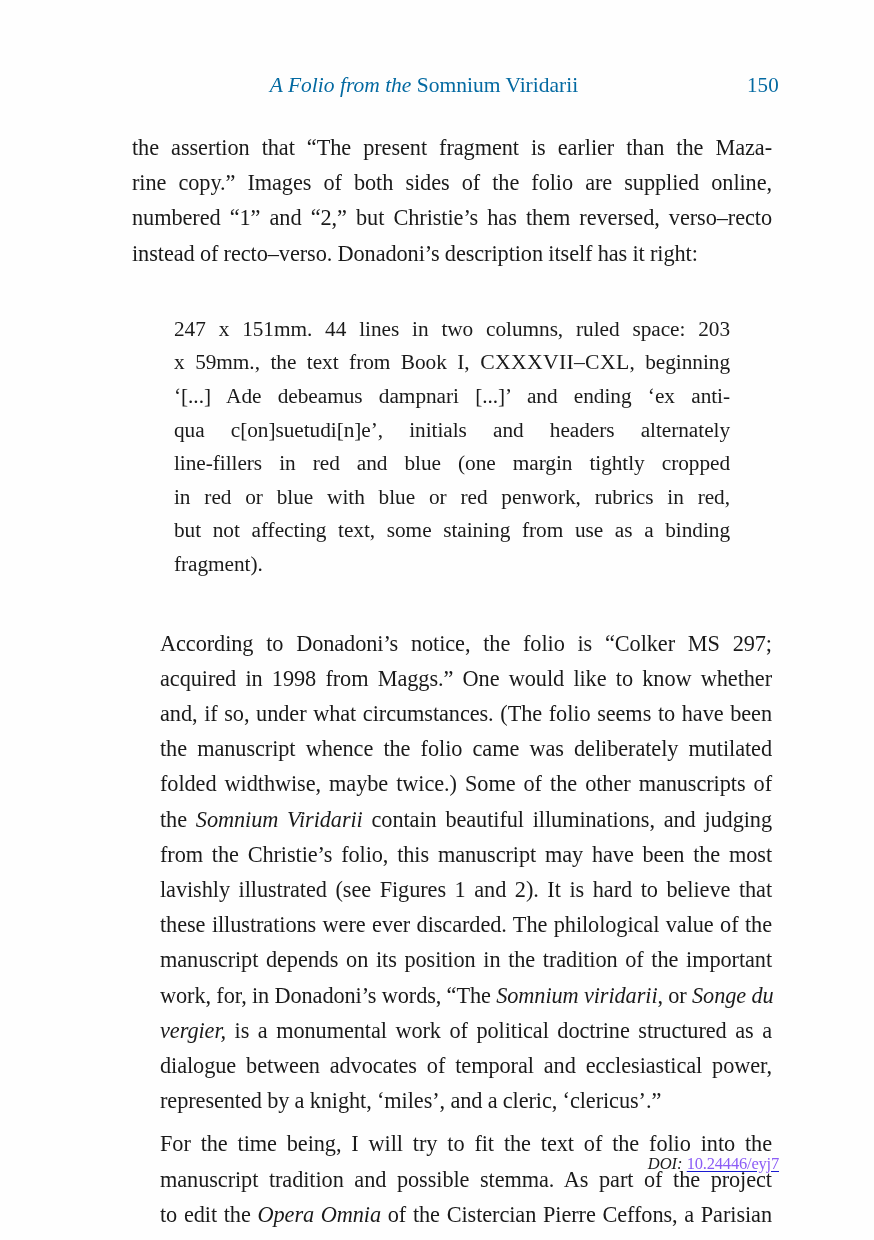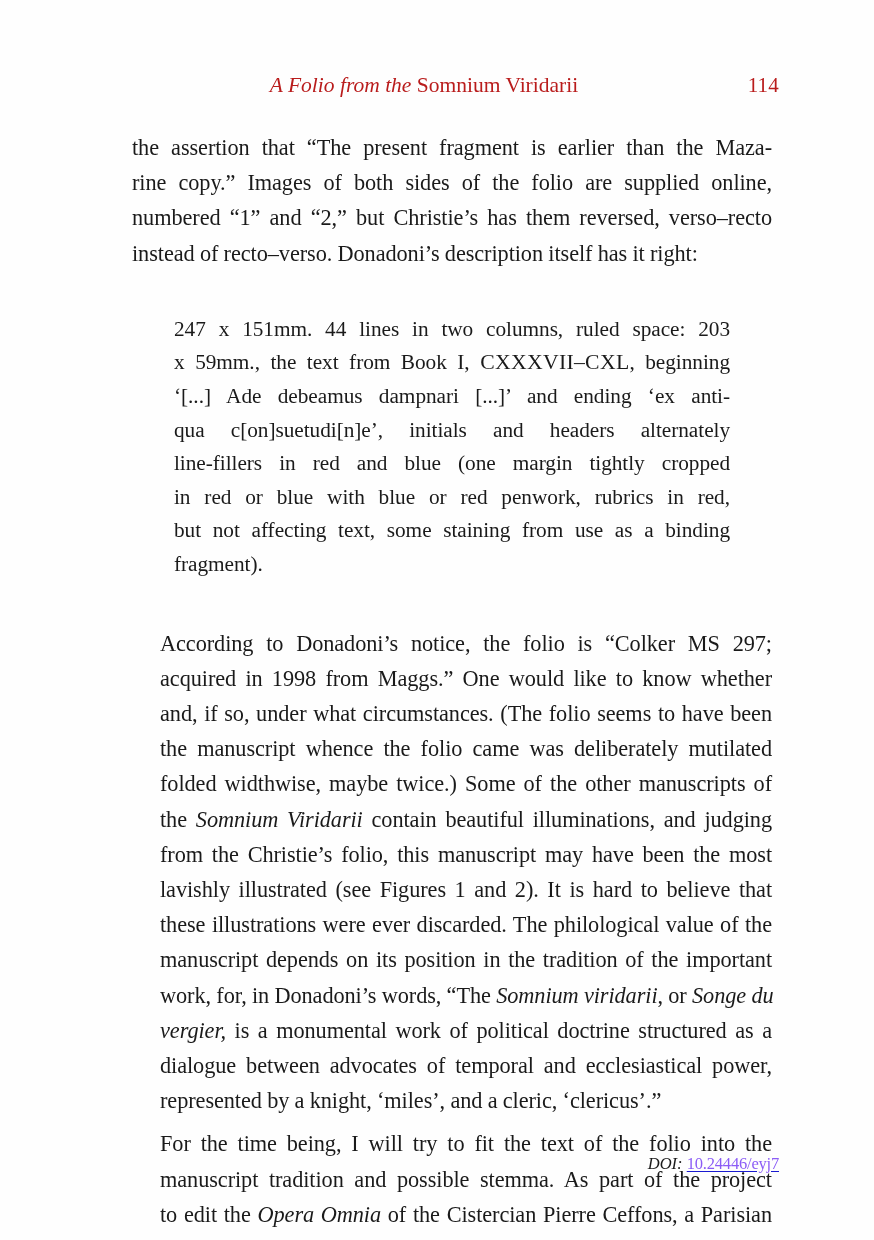--- a/index.html
+++ b/index.html
@@ -26,21 +26,21 @@
 
   
   .running-head {
     position: absolute;
     left: 124px;
     top: 70px;
     width: 655px;
     height: 30px;
     font-size: 21.5px;
     line-height: 30px;
-    color: #b91c1c;
+    color: #0369a1;
   }
   .rh-title {
     position: absolute;
     left: 0;
     width: 600px;
     text-align: center;
     white-space: nowrap;
   }
   .rh-title .ital { font-style: italic; }
   .rh-title .rom  { font-style: normal; }
@@ -122,21 +122,21 @@
 </style>
 </head>
 <body>
 
 <div class="page">
 
   <div class="running-head">
     <div class="rh-title">
       <span class="ital">A Folio from the</span><span>&nbsp;</span><span class="rom">Somnium Viridarii</span>
     </div>
-    <div class="rh-folio">114</div>
+    <div class="rh-folio">150</div>
   </div>
 
   <div class="textblock">
 
     <p class="body">
       <span class="ln">the assertion that “The present fragment is earlier than the Maza-</span>
       <span class="ln">rine copy.” Images of both sides of the folio are supplied online,</span>
       <span class="ln">numbered “1” and “2,” but Christie’s has them reversed, verso–recto</span>
       <span class="ln last">instead of recto–verso. Donadoni’s description itself has it right:</span>
     </p>

